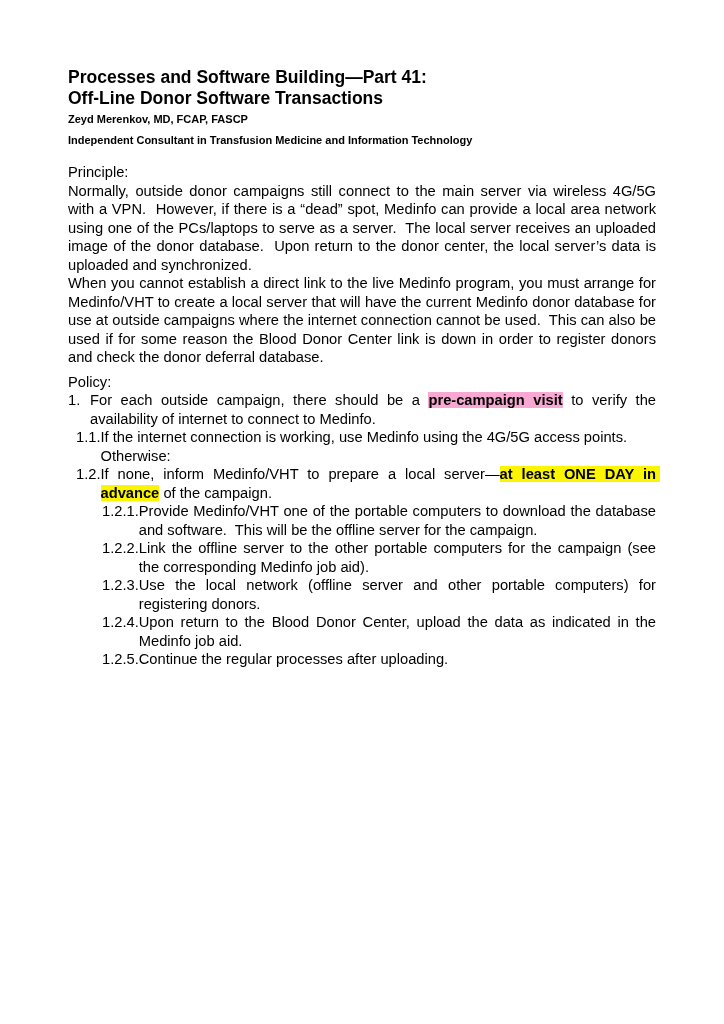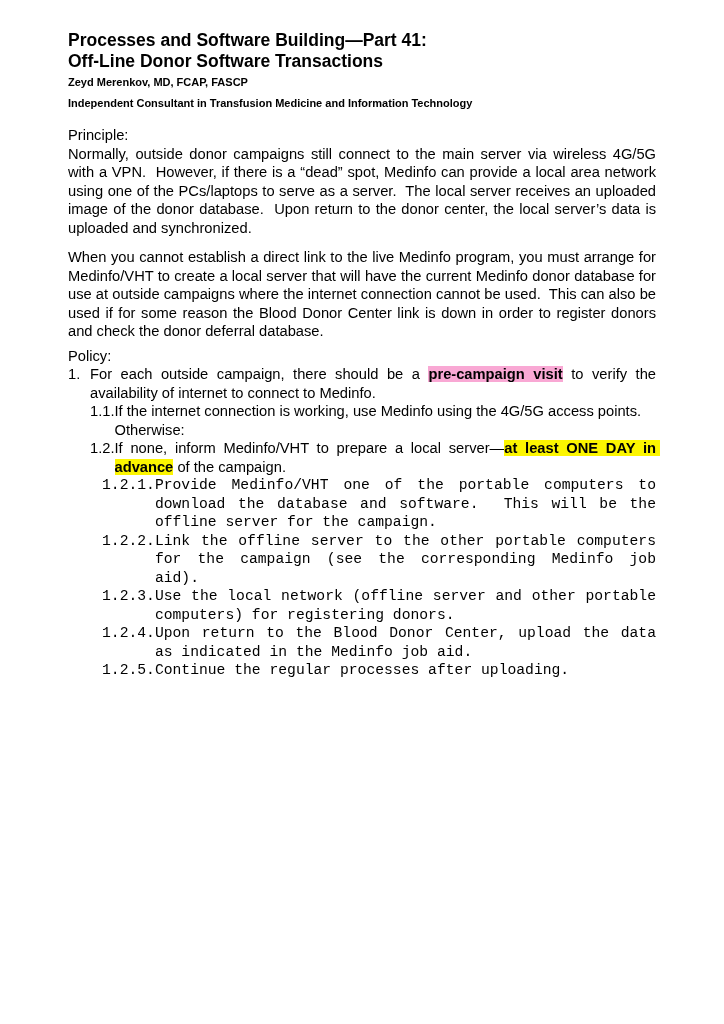--- a/index.html
+++ b/index.html
@@ -11,21 +11,21 @@
     width: 724px;
     height: 1024px;
     font-family: "Liberation Sans", sans-serif;
     color: #000000;
     overflow: hidden;
   }
   .page {
     box-sizing: border-box;
     width: 724px;
     height: 1024px;
-    padding: 30px 68px 40px 68px;
+    padding: 67px 68px 40px 68px;
     background: #ffffff;
   }
   
   .header div {
     font-weight: bold;
     line-height: 21px;
     font-size: 11px;
   }
   .header .title {
     font-size: 17.5px;
@@ -38,38 +38,38 @@
   .sec-label {
     font-weight: normal;
   }
   .section-principle { margin-top: 12px; }
   .section-policy   { margin-top: 6px; }
   .para {
     margin: 0;
     text-align: justify;
     white-space: pre-wrap;
   }
-  .para + .para { margin-top: 11px; }
+  .para + .para { }
   
   .policy-list .item {
     display: flex;
   }
   .item .num {
     flex: 0 0 auto;
   }
   .item .itext {
     flex: 1 1 auto;
     text-align: justify;
     white-space: pre-wrap;
   }
   .lvl1 { margin-left: 0; }
   .lvl1 .num { flex-basis: 22px; }
-  .lvl2 { margin-left: 22px; }
+  .lvl2 { margin-left: 8px; }
   .lvl2 .num { flex-basis: 23px; }
-  .lvl3 { margin-left: 34px; font-family: Liberation Mono, monospace; }
+  .lvl3 { margin-left: 34px; }
   .lvl3 .num { flex-basis: 26px; }
   .hl {
     font-weight: bold;
   }
 </style>
 </head>
 <body>
 
 <div class="page">
 

